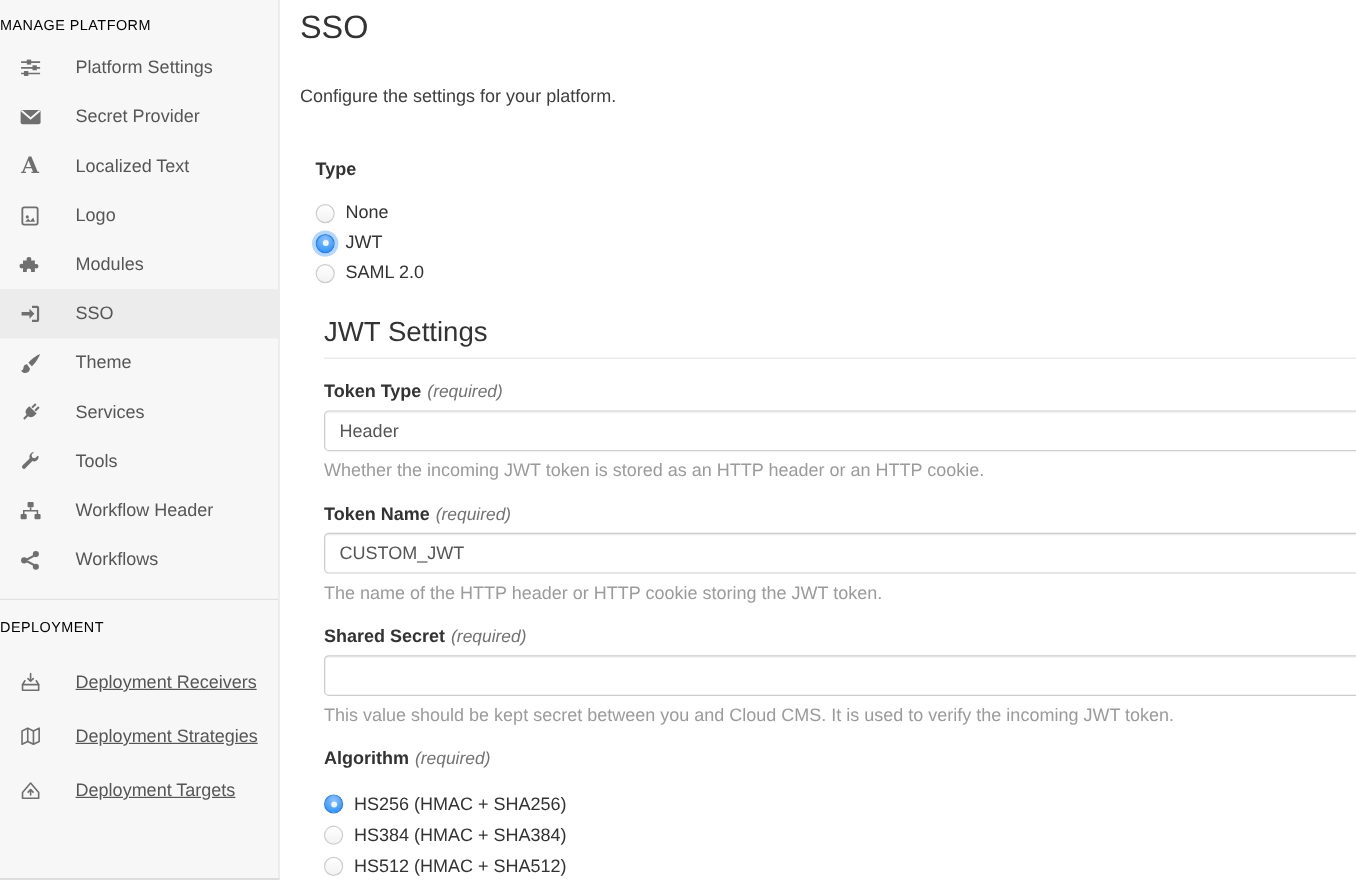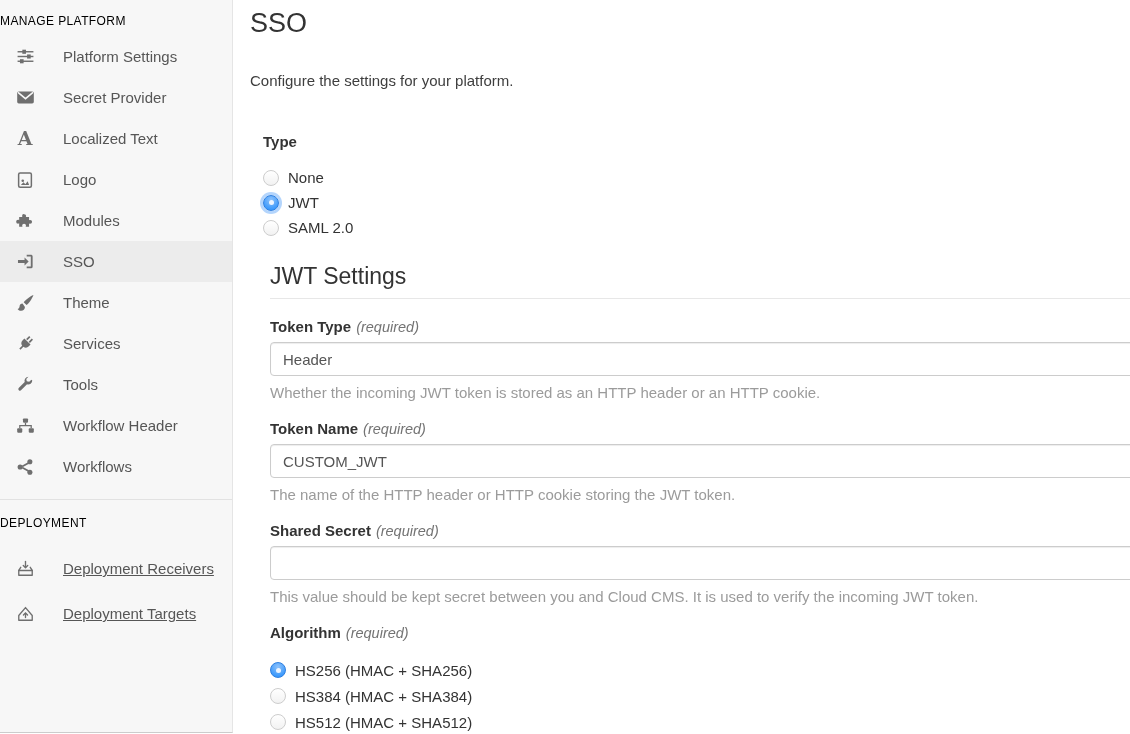--- a/index.html
+++ b/index.html
@@ -287,20 +287,29 @@
       <svg width="19" height="19" viewBox="0 0 24 24" fill="none" stroke="currentColor" stroke-width="1.7" stroke-linecap="round" stroke-linejoin="round">
         <path d="M12 3v7.5"></path>
           <path d="M9.2 8.2l2.8 2.8 2.8-2.8"></path>
         <path d="M6 10.5l-2.5 4h17l-2.5-4"></path>
           <path d="M3.5 14.5V20.5h17v-6"></path>
       </svg>
     </span>
     <span class="nav-label">Deployment Receivers</span>
   </div>
 
+  <div class="nav-item tall">
+    <span class="nav-icon">
+      <svg width="19" height="19" viewBox="0 0 24 24" fill="none" stroke="currentColor" stroke-width="1.7" stroke-linejoin="round">
+        <path d="M3 6.5l6-3 6 3 6-3v14l-6 3-6-3-6 3z"></path>
+        <path d="M9 3.5v14M15 6.5v14"></path>
+      </svg>
+    </span>
+    <span class="nav-label">Deployment Strategies</span>
+  </div>
 
   <div class="nav-item tall">
     <span class="nav-icon">
       <svg width="19" height="19" viewBox="0 0 24 24" fill="none" stroke="currentColor" stroke-width="1.7" stroke-linecap="round" stroke-linejoin="round">
         <path d="M3.5 20.5v-6L12 4.5l8.5 10v6z"></path>
         <path d="M12 17v-5.5"></path>
           <path d="M9.4 14l2.6-2.6 2.6 2.6"></path>
       </svg>
     </span>
     <span class="nav-label">Deployment Targets</span>

